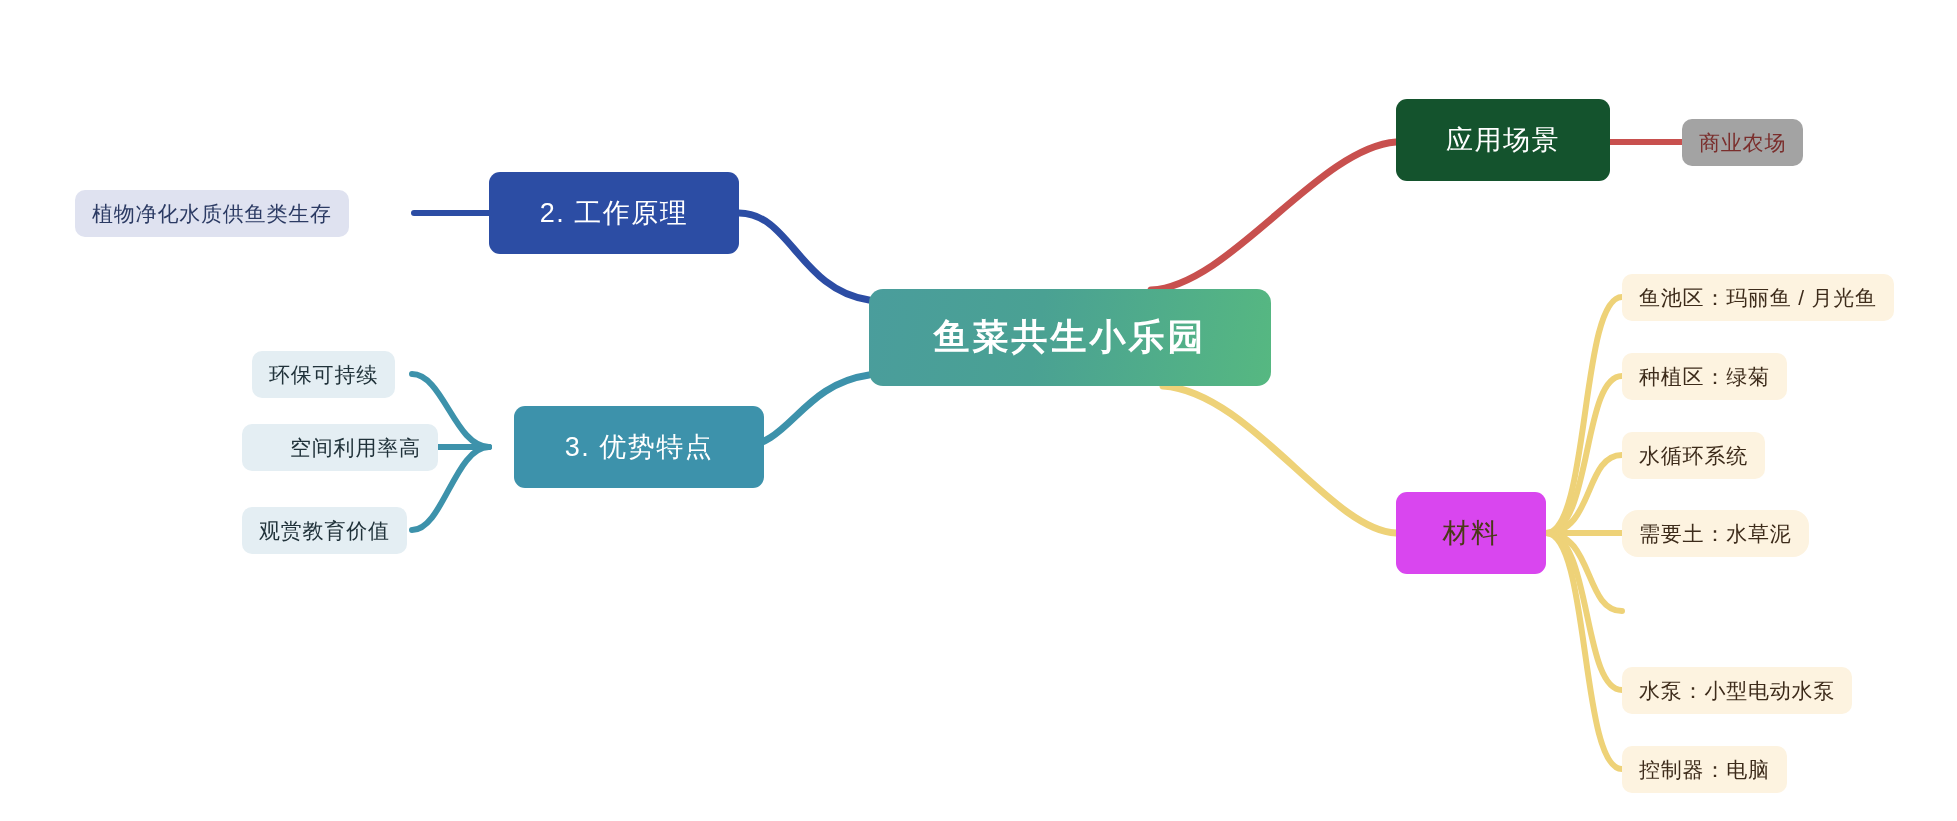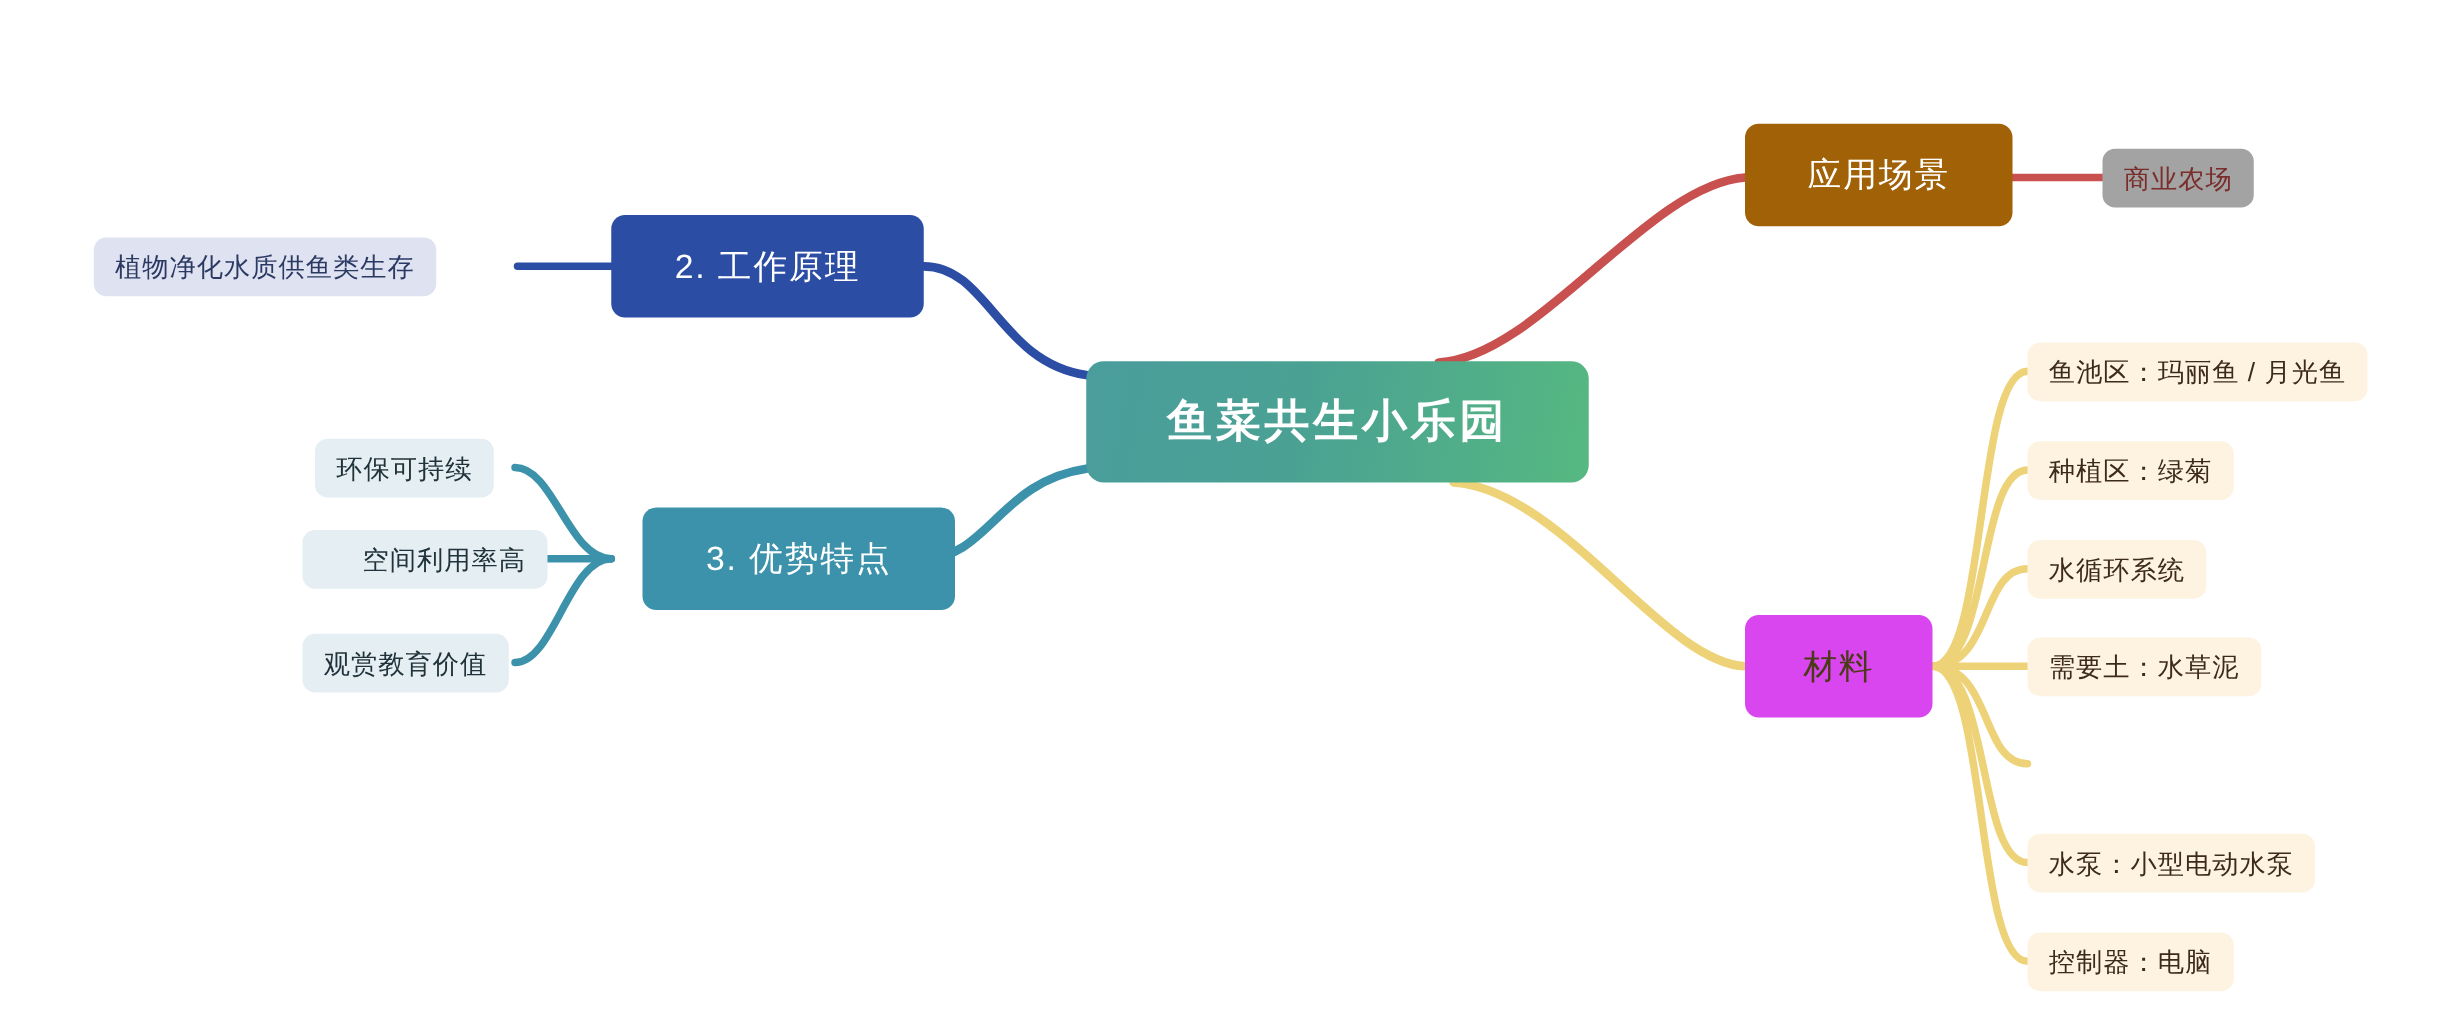--- a/index.html
+++ b/index.html
@@ -71,21 +71,21 @@
     width: 250px;
     height: 82px;
     background: #3d92ab;
     margin-left: 25px;
   }
   .node--red {
     left: 1396px;
     top: 99px;
     width: 214px;
     height: 82px;
-    background: #a16207;
+    background: #14532d;
     text-align: center;
   }
   .node--yellow {
     left: 1396px;
     top: 492px;
     width: 150px;
     height: 82px;
     background: #d946ef;
     color: #4a3a17;
   }
@@ -159,17 +159,17 @@
   <div class="node node--leaf leaf--lightblue" style="left:242px; top:424px;padding-left:48px;">空间利用率高</div>
   <div class="node node--leaf leaf--lightblue" style="left:242px; top:507px;">观赏教育价值</div>
 
   <div class="node node--branch node--red">应用场景</div>
   <div class="node node--leaf leaf--pink" style="left:1682px; top:119px;">商业农场</div>
 
   <div class="node node--branch node--yellow">材料</div>
   <div class="node node--leaf leaf--cream" style="left:1622px; top:274px;">鱼池区：玛丽鱼 / 月光鱼</div>
   <div class="node node--leaf leaf--cream" style="left:1622px; top:432px;">水循环系统</div>
   <div class="node node--leaf leaf--cream" style="left:1622px; top:353px;">种植区：绿菊</div>
-  <div class="node node--leaf leaf--cream" style="left:1622px; top:510px;">需要土：水草泥</div>
+  <div class="node node--leaf leaf--cream" style="left:1622px; top:510px;border-radius:16px;">需要土：水草泥</div>
   <div class="node node--leaf leaf--cream" style="left:1622px; top:667px;">水泵：小型电动水泵</div>
   <div class="node node--leaf leaf--cream" style="left:1622px; top:746px;">控制器：电脑</div>
 
 </div>
 
 </body></html>

